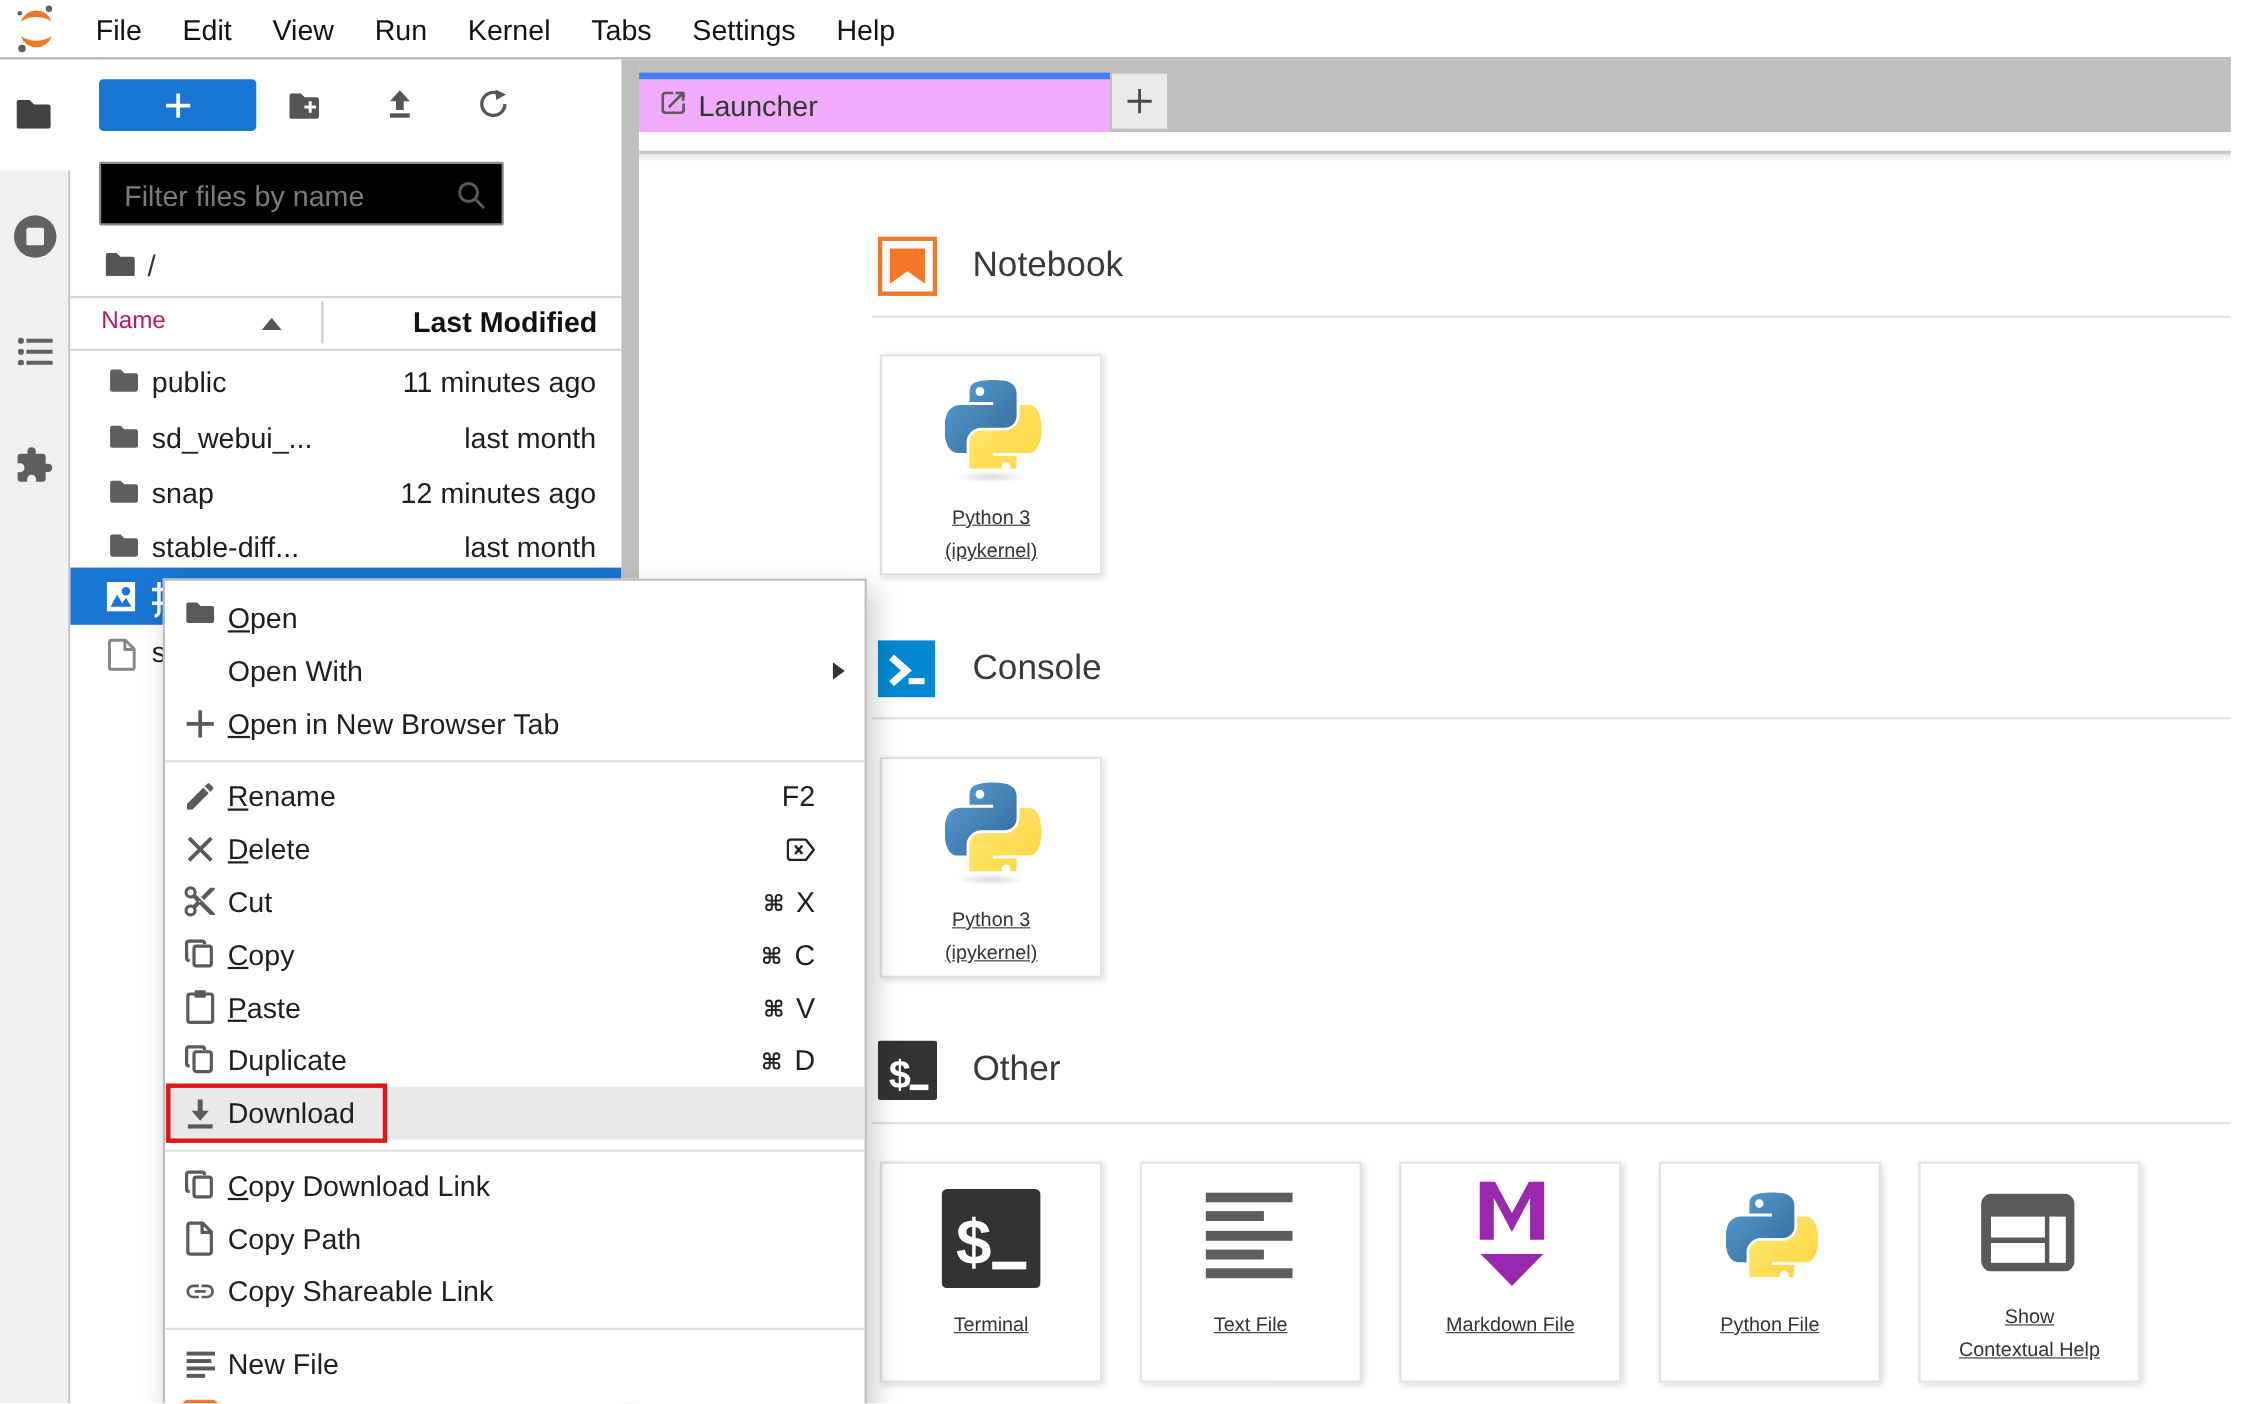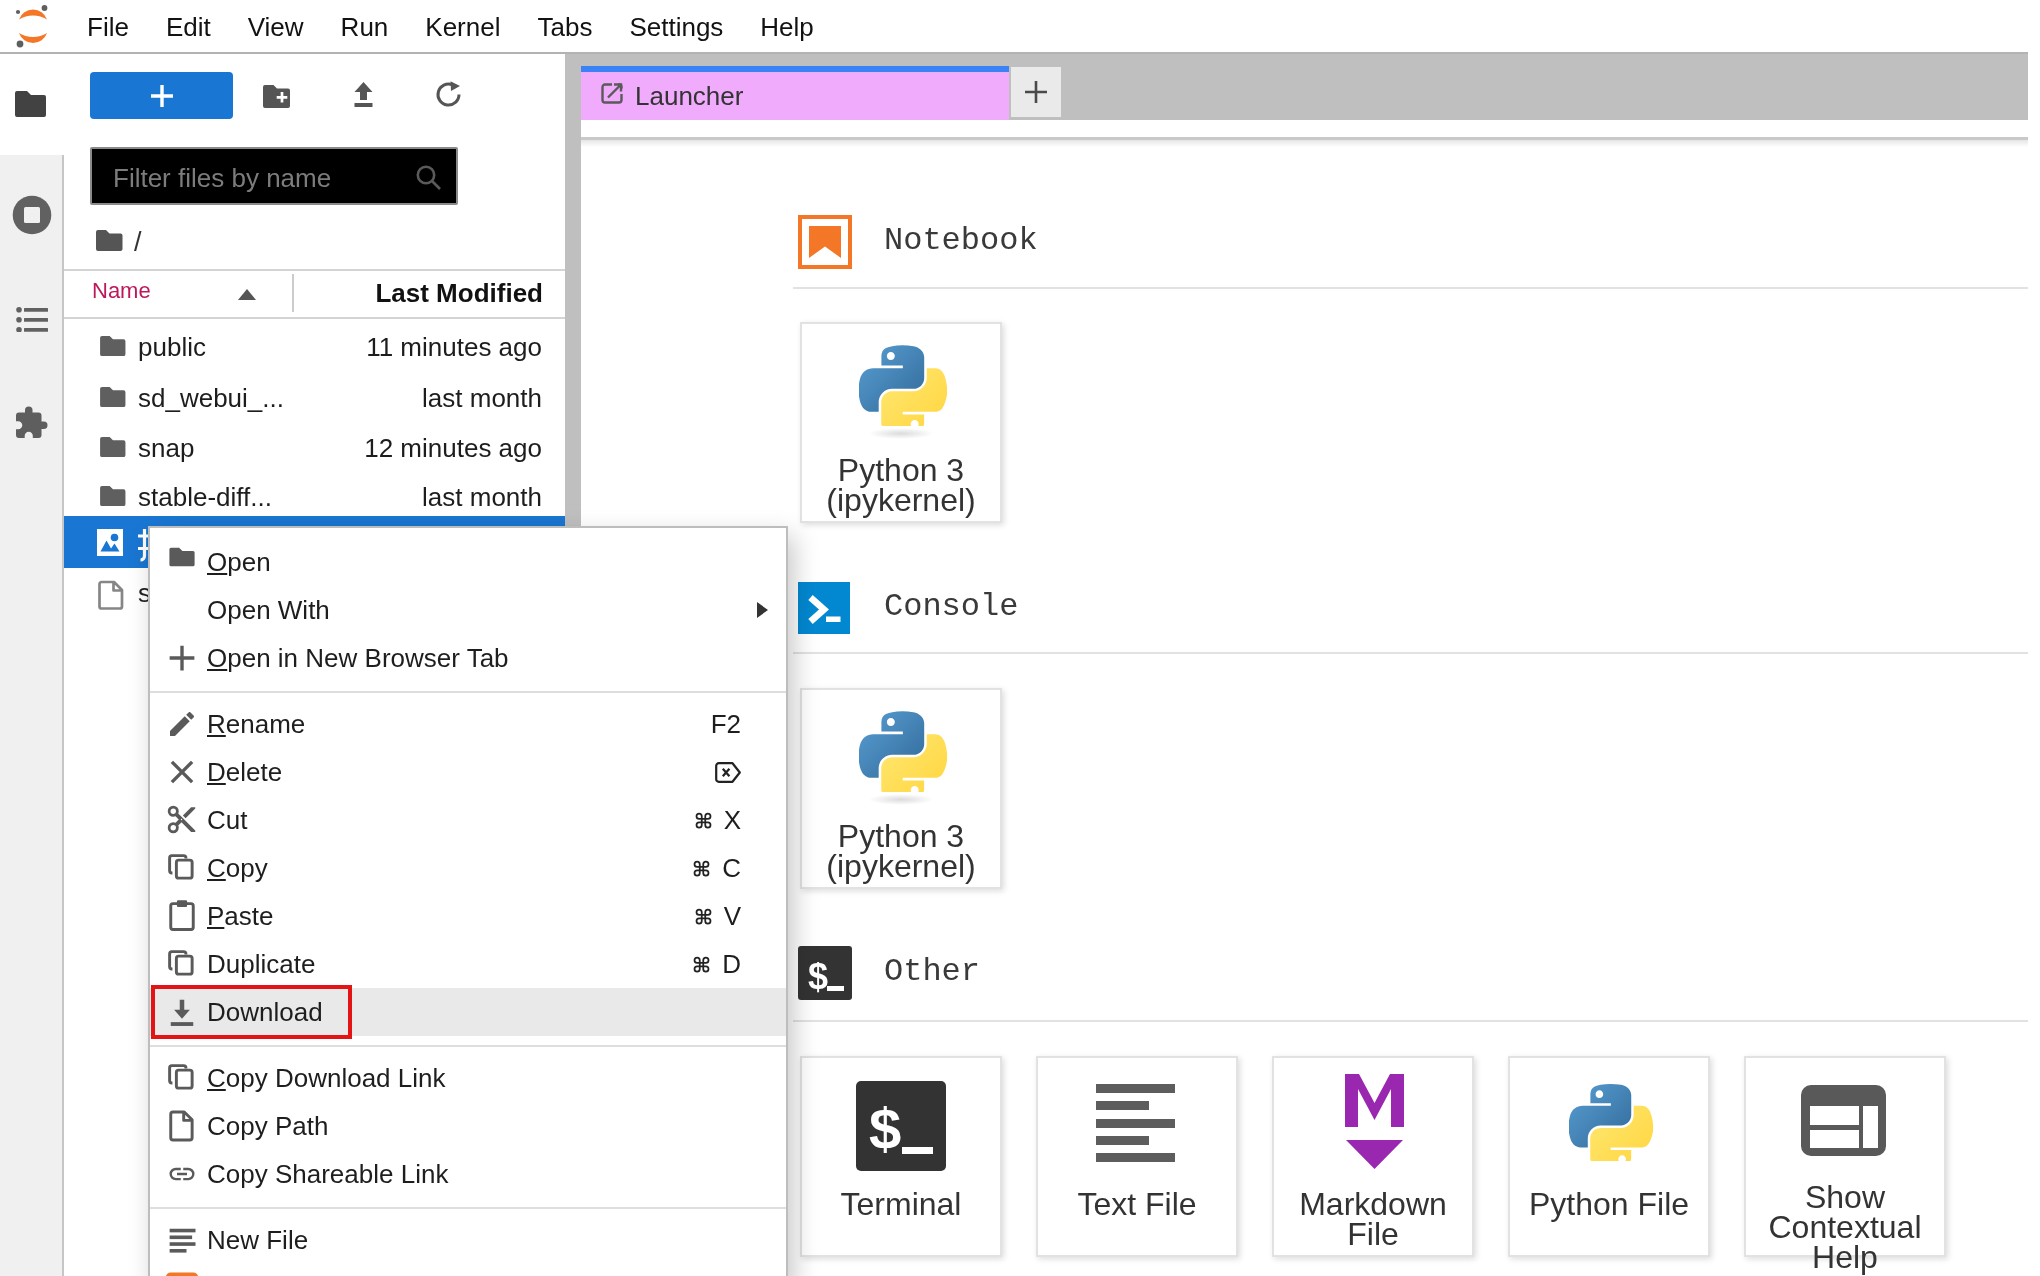--- a/index.html
+++ b/index.html
@@ -38,24 +38,24 @@
 #tabbar { position:absolute; left:581px; top:54px; width:1459px; height:66px; background:#bfbfbf; }
 #tab1 { position:absolute; left:0; top:12px; width:428px; height:54px; background:#f0abfc; border-top:6px solid #3b82f6; }
 #tab1 .tlabel { position:absolute; left:54px; top:9px; font-size:26px; color:#333; }
 #tabplus { position:absolute; left:430px; top:13px; width:50px; height:50px; background:#eaeaea; }
 #underbar { position:absolute; left:581px; top:120px; width:1459px; height:17px; background:#fff; }
 #dockline { position:absolute; left:581px; top:137px; width:1459px; height:3px; background:#c9c9c9; }
 #dockshadow { position:absolute; left:581px; top:140px; width:1459px; height:7px; background:linear-gradient(rgba(0,0,0,0.10), rgba(0,0,0,0)); }
 
 
 #launcher { position:absolute; left:581px; top:147px; width:1459px; height:1129px; background:#fff; }
-.sec-title { position:absolute; font-size:32px; color:#3a3a3a;font-family:Liberation Mono, monospace; }
+.sec-title { position:absolute; font-size:32px; color:#3a3a3a; }
 .sec-div { position:absolute; height:2px; background:#e2e2e2; }
 .card { position:absolute; width:202px; height:201px; background:#fff; border:2px solid #e2e2e2; box-shadow:2px 2px 6px rgba(0,0,0,0.14); }
-.card .clabel { position:absolute; left:0; width:198px; text-align:center; font-size:32px; color:#333; line-height:30px; }
+.card .clabel { position:absolute; left:0; width:198px; text-align:center; font-size:18px; color:#333; line-height:30px;text-decoration:underline; }
 
 
 #cmenu { position:absolute; left:148px; top:526px; width:640px; height:760px; background:#fff; border:2px solid #bdbdbd; box-shadow:6px 10px 24px rgba(0,0,0,0.22); }
 .mitem { position:absolute; left:0; width:636px; height:48px;text-align:right; }
 .mitem .mico { position:absolute; left:14px; top:6px; width:36px; height:36px; }
 .mitem .mtxt { position:absolute; left:57px; top:9px; font-size:26px; color:#1e1e1e; white-space:nowrap; }
 .mitem .msc { position:absolute; right:45px; top:9px; font-size:26px; color:#1e1e1e; }
 .msep { position:absolute; left:0; width:636px; height:2px; background:#dedede; }
 .msc.sck { display:flex; align-items:center; gap:10px; top:9px; }
 #dlhl { position:absolute; left:0; top:460px; width:636px; height:48px; background:#e9e9e9; }

